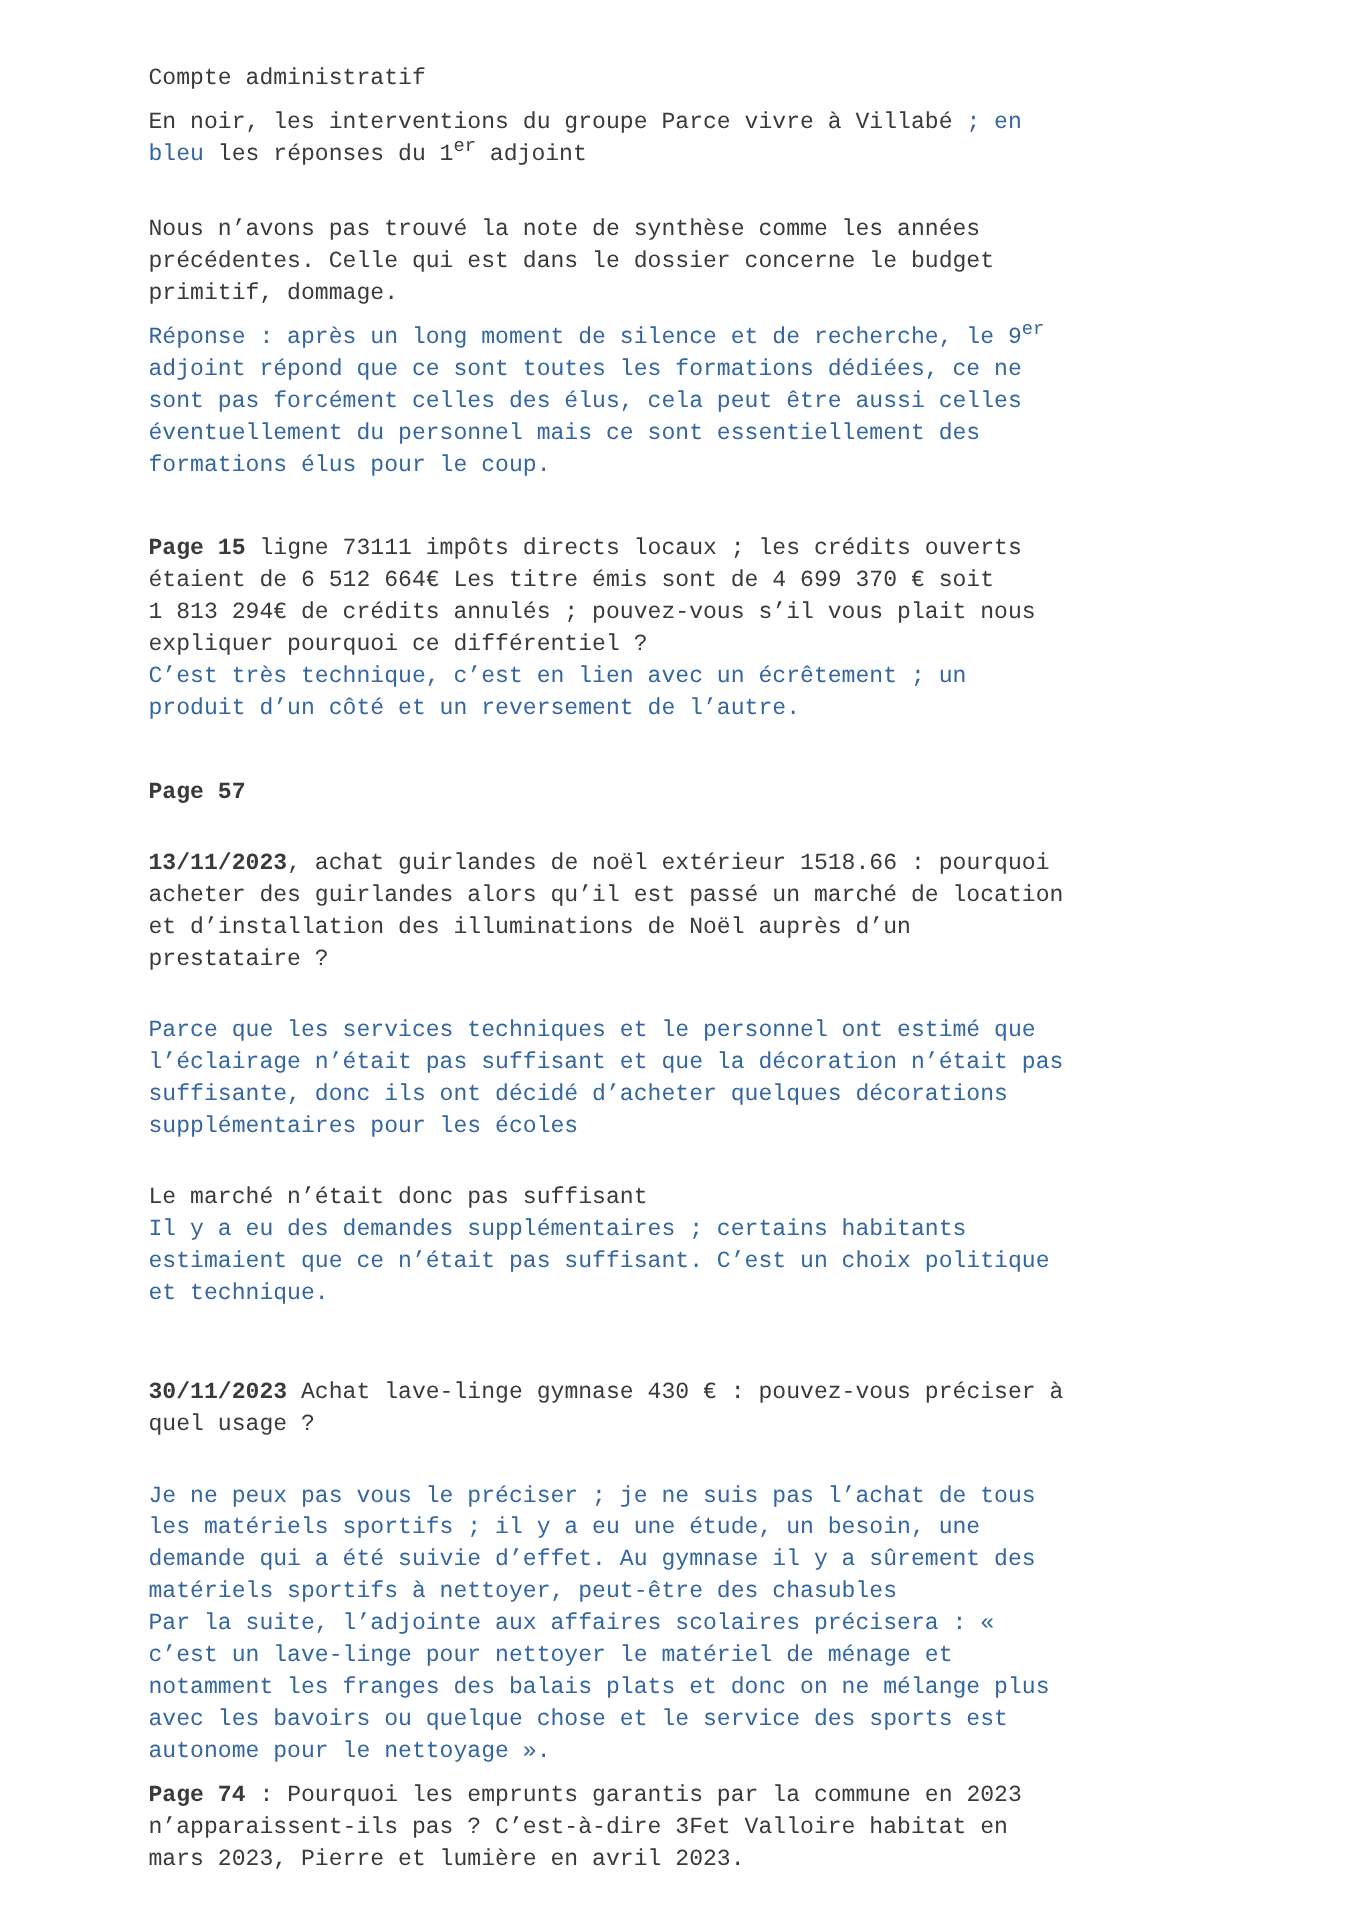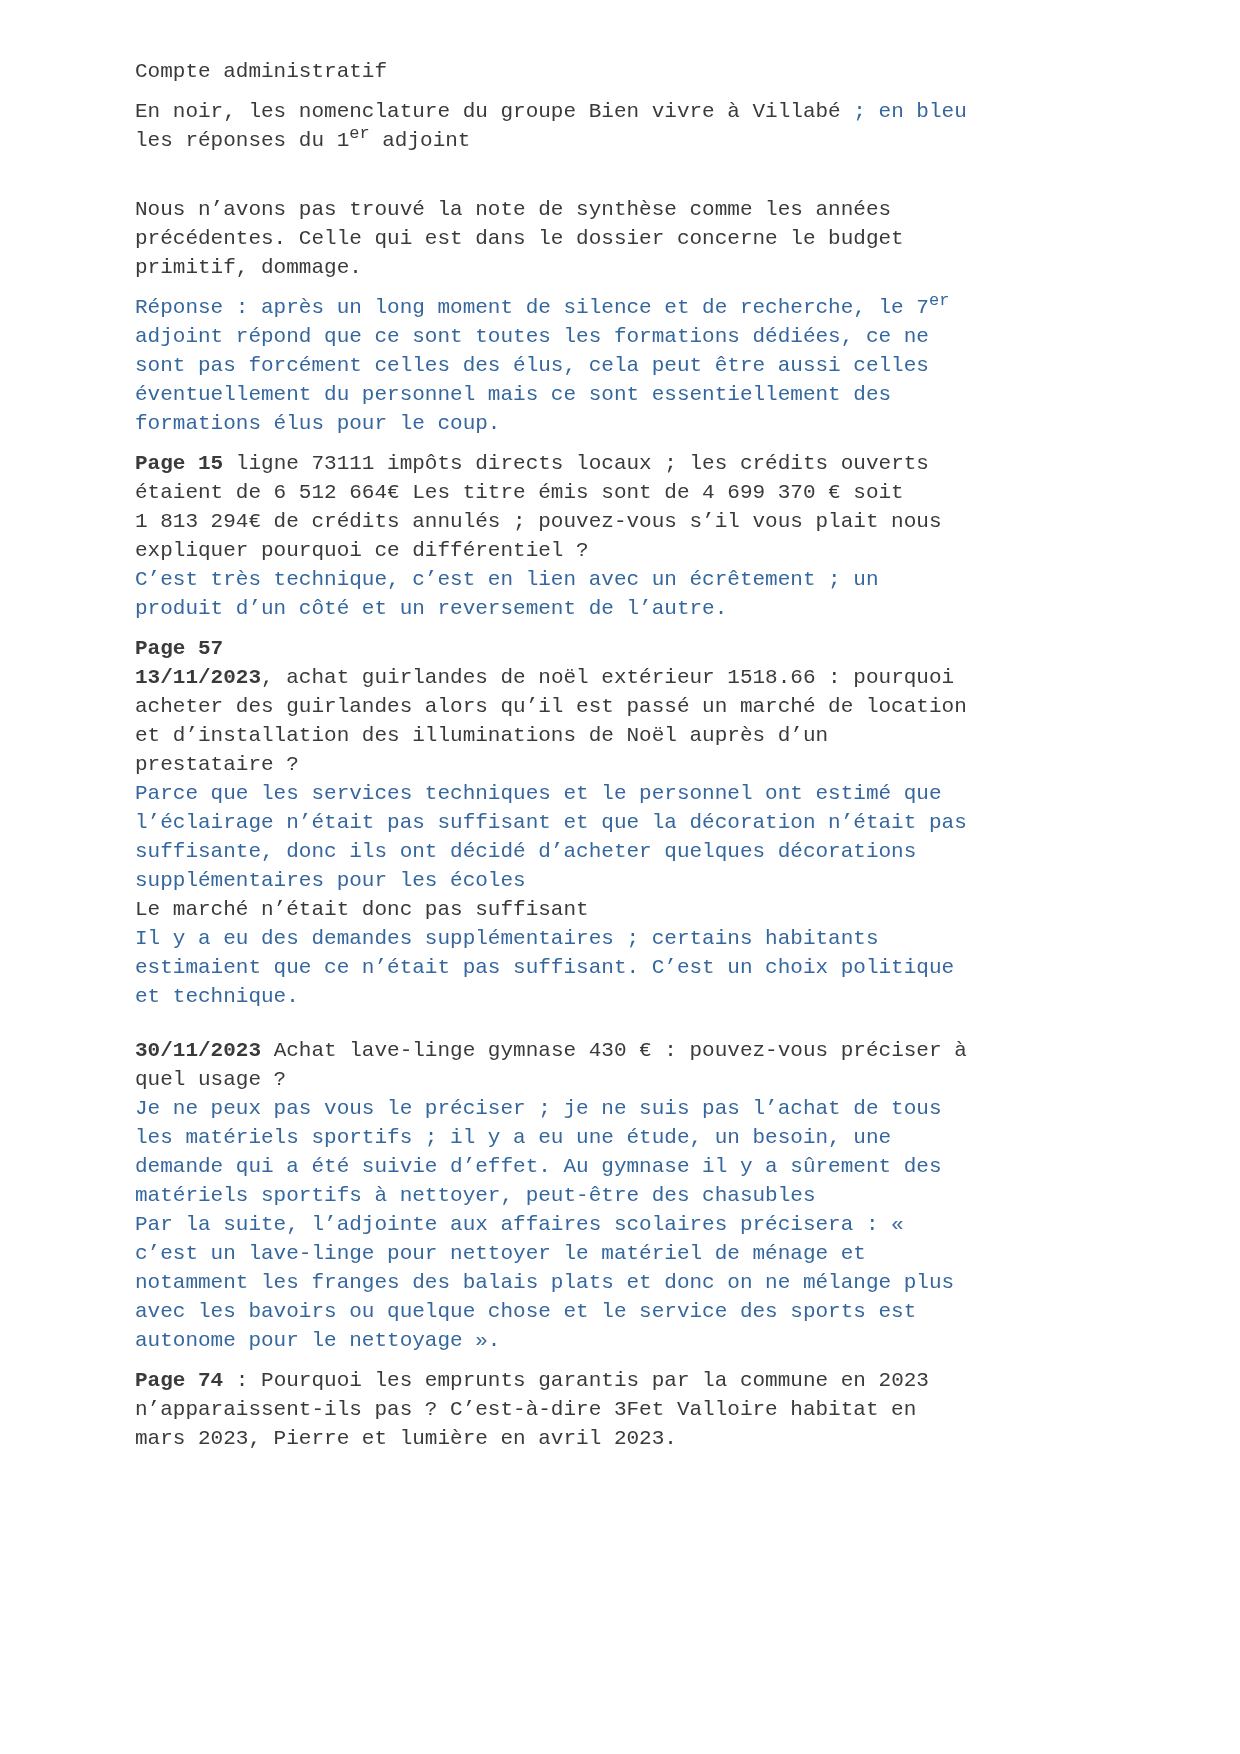--- a/index.html
+++ b/index.html
@@ -11,37 +11,37 @@
     background: var(--page-bg, #ffffff);
     padding: 57px 0 0 135px;
     font-family: Liberation Mono, monospace;
     font-size: 21px;
     line-height: 29px;
     color: var(--text-color, #3a3a3a);
     overflow: hidden;
   }
   .doc { width: 842px; }
   .para { margin: 0; padding: 0 0 11px 0; }
-  .para.tight { padding-bottom: 0; }
+  .para.tight { padding-bottom: 0; margin-top: 36px; }
   .para.before-line { padding-top: 29px; }
   .para.before-sm { padding-top: 14px; }
   .run { white-space: pre-wrap; }
   .run.blue { color: var(--blue-color, #35679e); }
   .run.bold { font-weight: 700; }
   sup.run { font-size: 17px; line-height: 0; vertical-align: super; }
 </style>
 </head>
 <body>
 
 <div class="page" style="--page-bg: #ffffff; --text-color: #3a3a3a; --blue-color: #35679e;">
   <div class="doc" id="doc-root">
       <p class="para"><span class="run">Compte administratif</span></p>
-      <p class="para"><span class="run">En noir, les nomenclature du groupe Bien vivre à Villabé </span><span class="run blue">; en bleu</span><span class="run"> les réponses du 1</span><sup class="run">er</sup><span class="run"> adjoint</span></p>
+      <p class="para"><span class="run">En noir, les interventions du groupe Parce vivre à Villabé </span><span class="run blue">; en bleu</span><span class="run"> les réponses du 1</span><sup class="run">er</sup><span class="run"> adjoint</span></p>
       <p class="para before-line"><span class="run">Nous n’avons pas trouvé la note de synthèse comme les années précédentes. Celle qui est dans le dossier concerne le budget primitif, dommage.</span></p>
-      <p class="para"><span class="run blue">Réponse : après un long moment de silence et de recherche, le 7</span><sup class="run blue">er</sup><span class="run blue"> adjoint répond que ce sont toutes les formations dédiées, ce ne sont pas forcément celles des élus, cela peut être aussi celles éventuellement du personnel mais ce sont essentiellement des formations élus pour le coup.</span></p>
+      <p class="para"><span class="run blue">Réponse : après un long moment de silence et de recherche, le 9</span><sup class="run blue">er</sup><span class="run blue"> adjoint répond que ce sont toutes les formations dédiées, ce ne sont pas forcément celles des élus, cela peut être aussi celles éventuellement du personnel mais ce sont essentiellement des formations élus pour le coup.</span></p>
       <p class="para tight"><span class="run bold">Page 15</span><span class="run"> ligne 73111 impôts directs locaux ; les crédits ouverts étaient de 6&nbsp;512&nbsp;664€ Les titre émis sont de 4&nbsp;699&nbsp;370&nbsp;€ soit 1&nbsp;813&nbsp;294€ de crédits annulés ; pouvez-vous s’il vous plait nous expliquer pourquoi ce différentiel ?</span></p>
       <p class="para"><span class="run blue">C’est très technique, c’est en lien avec un écrêtement ; un produit d’un côté et un reversement de l’autre.</span></p>
       <p class="para tight"><span class="run bold">Page 57</span></p>
       <p class="para tight"><span class="run bold">13/11/2023</span><span class="run">, achat guirlandes de noël extérieur 1518.66 : pourquoi acheter des guirlandes alors qu’il est passé un marché de location et d’installation des illuminations de Noël auprès d’un prestataire ?</span></p>
       <p class="para tight"><span class="run blue">Parce que les services techniques et le personnel ont estimé que l’éclairage n’était pas suffisant et que la décoration n’était pas suffisante, donc ils ont décidé d’acheter quelques décorations supplémentaires pour les écoles</span></p>
       <p class="para tight"><span class="run">Le marché n’était donc pas suffisant</span></p>
       <p class="para"><span class="run blue">Il y a eu des demandes supplémentaires ; certains habitants estimaient que ce n’était pas suffisant. C’est un choix politique et technique.</span></p>
       <p class="para tight before-sm"><span class="run bold">30/11/2023</span><span class="run"> Achat lave-linge gymnase 430&nbsp;€ : pouvez-vous préciser à quel usage ?</span></p>
       <p class="para tight"><span class="run blue">Je ne peux pas vous le préciser ; je ne suis pas l’achat de tous les matériels sportifs ; il y a eu une étude, un besoin, une demande qui a été suivie d’effet. Au gymnase il y a sûrement des matériels sportifs à nettoyer, peut-être des chasubles</span></p>
       <p class="para"><span class="run blue">Par la suite, l’adjointe aux affaires scolaires précisera : « c’est un lave-linge pour nettoyer le matériel de ménage et notamment les franges des balais plats et donc on ne mélange plus avec les bavoirs ou quelque chose et le service des sports est autonome pour le nettoyage ».</span></p>

